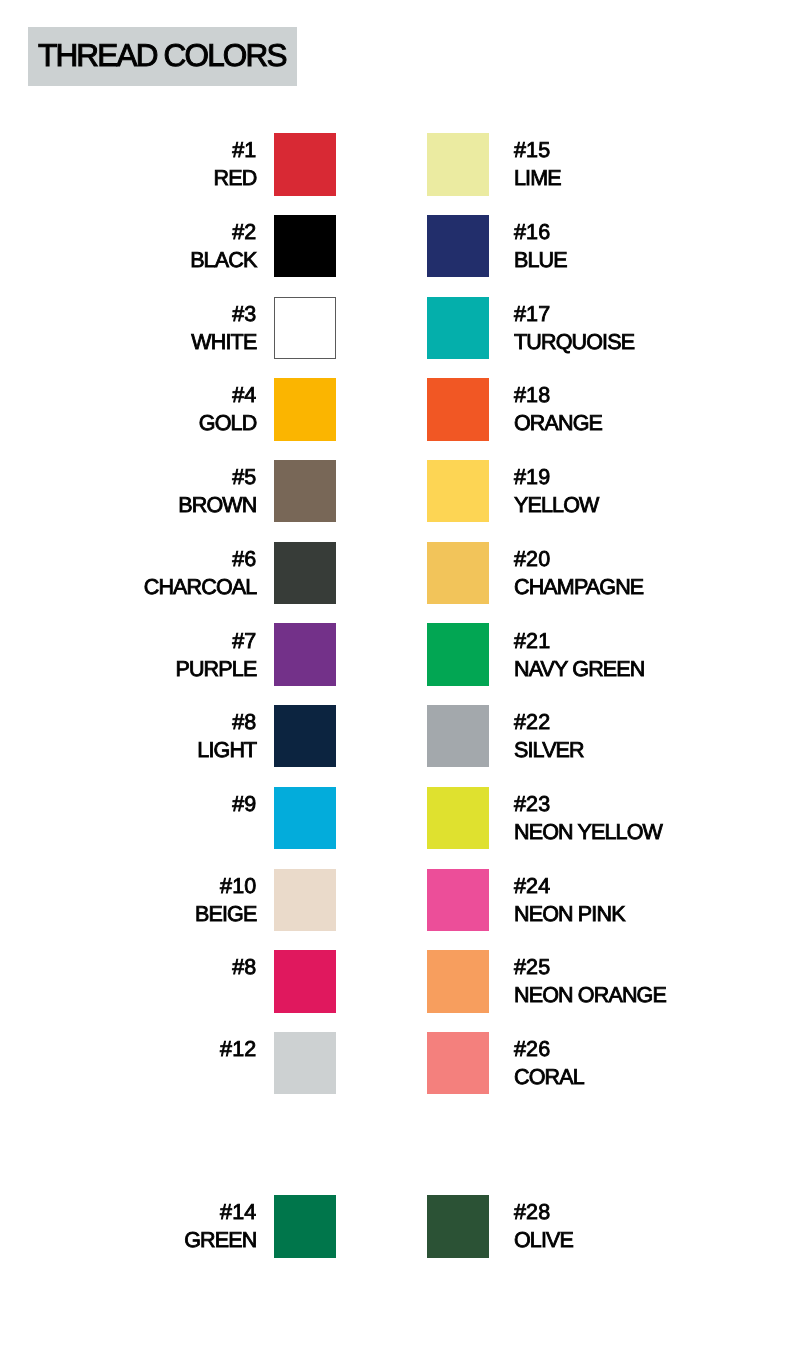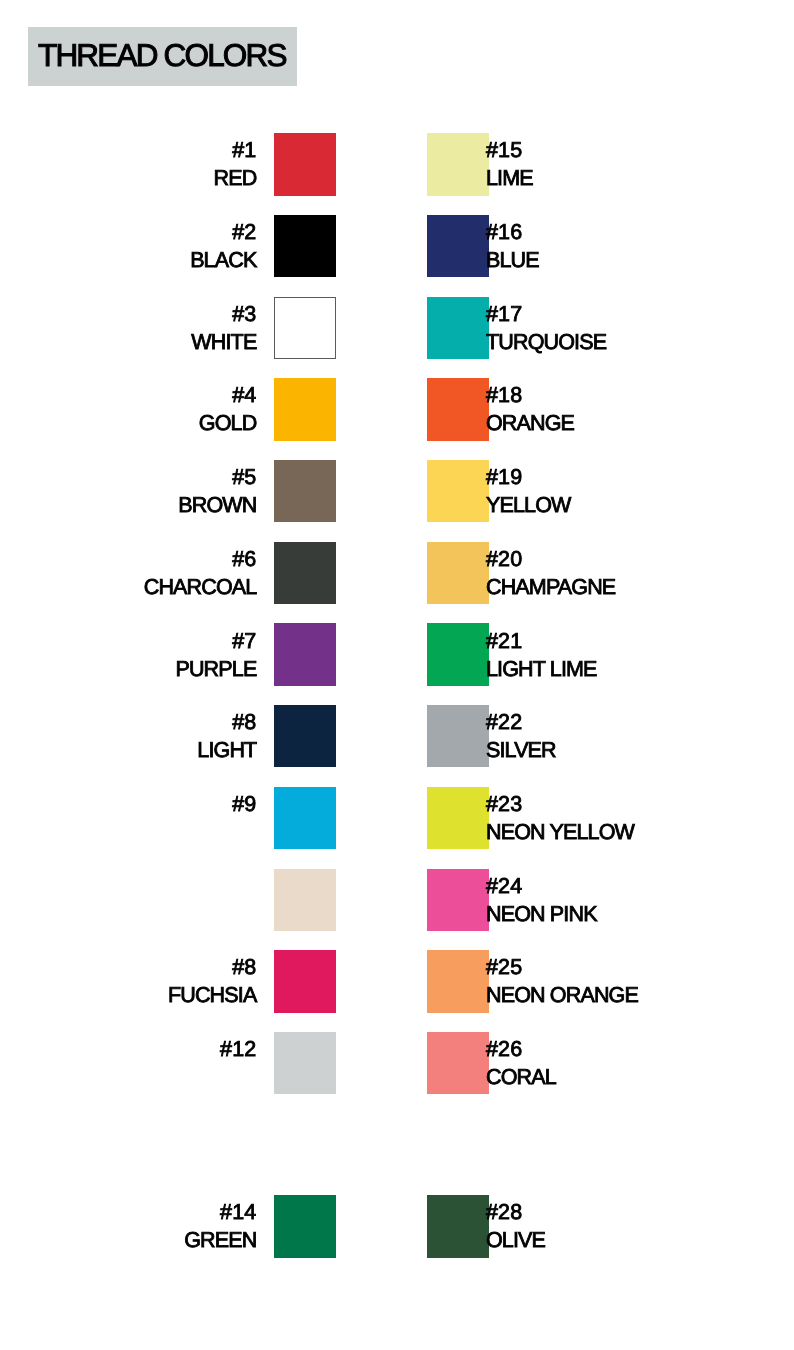--- a/index.html
+++ b/index.html
@@ -67,21 +67,21 @@
   .label span { display: block; }
   
   .label .num { letter-spacing: 0.15px; }
 
   
   .swatch.c1 { left: 274.2px; }
   .label.c1  { left: 0; width: 256.4px; text-align: right; }
 
   
   .swatch.c2 { left: 427px; }
-  .label.c2  { left: 486px; text-align: left; }
+  .label.c2  { left: 514px; text-align: left; }
 </style>
 </head>
 <body style="background: rgb(255, 255, 255); color: rgb(0, 0, 0);">
 
 <div class="page">
   <div class="title-box" style="background: rgb(204, 209, 210);">
     <div class="title-text">THREAD COLORS</div>
   </div>
   <div class="grid" id="grid">
   <div class="row" style="top:133.2px">
@@ -158,21 +158,21 @@
   </div>
   <div class="row" style="top:623.4px">
     <div class="c1 swatch" style="background: rgb(115, 49, 137);"></div>
     <div class="c1 label">
           <span class="num">#7</span>
           <span class="name">PURPLE</span>
         </div>
     <div class="c2 swatch" style="background: rgb(2, 166, 83);"></div>
     <div class="c2 label">
           <span class="num">#21</span>
-          <span class="name">LIGHT LIME</span>
+          <span class="name">NAVY GREEN</span>
         </div>
   </div>
   <div class="row" style="top:705.1px">
     <div class="c1 swatch" style="background: rgb(12, 36, 64);"></div>
     <div class="c1 label">
           <span class="num">#8</span>
           <span class="name">LIGHT</span>
         </div>
     <div class="c2 swatch" style="background: rgb(163, 168, 172);"></div>
     <div class="c2 label">
@@ -186,31 +186,34 @@
           <span class="num">#9</span>
         </div>
     <div class="c2 swatch" style="background: rgb(223, 225, 47);"></div>
     <div class="c2 label">
           <span class="num">#23</span>
           <span class="name">NEON YELLOW</span>
         </div>
   </div>
   <div class="row" style="top:868.5px">
     <div class="c1 swatch" style="background: rgb(234, 218, 202);"></div>
+    <div class="c1 label">
+          <span class="num">#10</span>
+          <span class="name">BEIGE</span>
+        </div>
     <div class="c2 swatch" style="background: rgb(236, 78, 153);"></div>
     <div class="c2 label">
           <span class="num">#24</span>
           <span class="name">NEON PINK</span>
         </div>
   </div>
   <div class="row" style="top:950.2px">
     <div class="c1 swatch" style="background: rgb(224, 24, 94);"></div>
     <div class="c1 label">
           <span class="num">#8</span>
-          <span class="name">FUCHSIA</span>
         </div>
     <div class="c2 swatch" style="background: rgb(247, 158, 94);"></div>
     <div class="c2 label">
           <span class="num">#25</span>
           <span class="name">NEON ORANGE</span>
         </div>
   </div>
   <div class="row" style="top:1031.9px">
     <div class="c1 swatch" style="background: rgb(205, 209, 210);"></div>
     <div class="c1 label">

